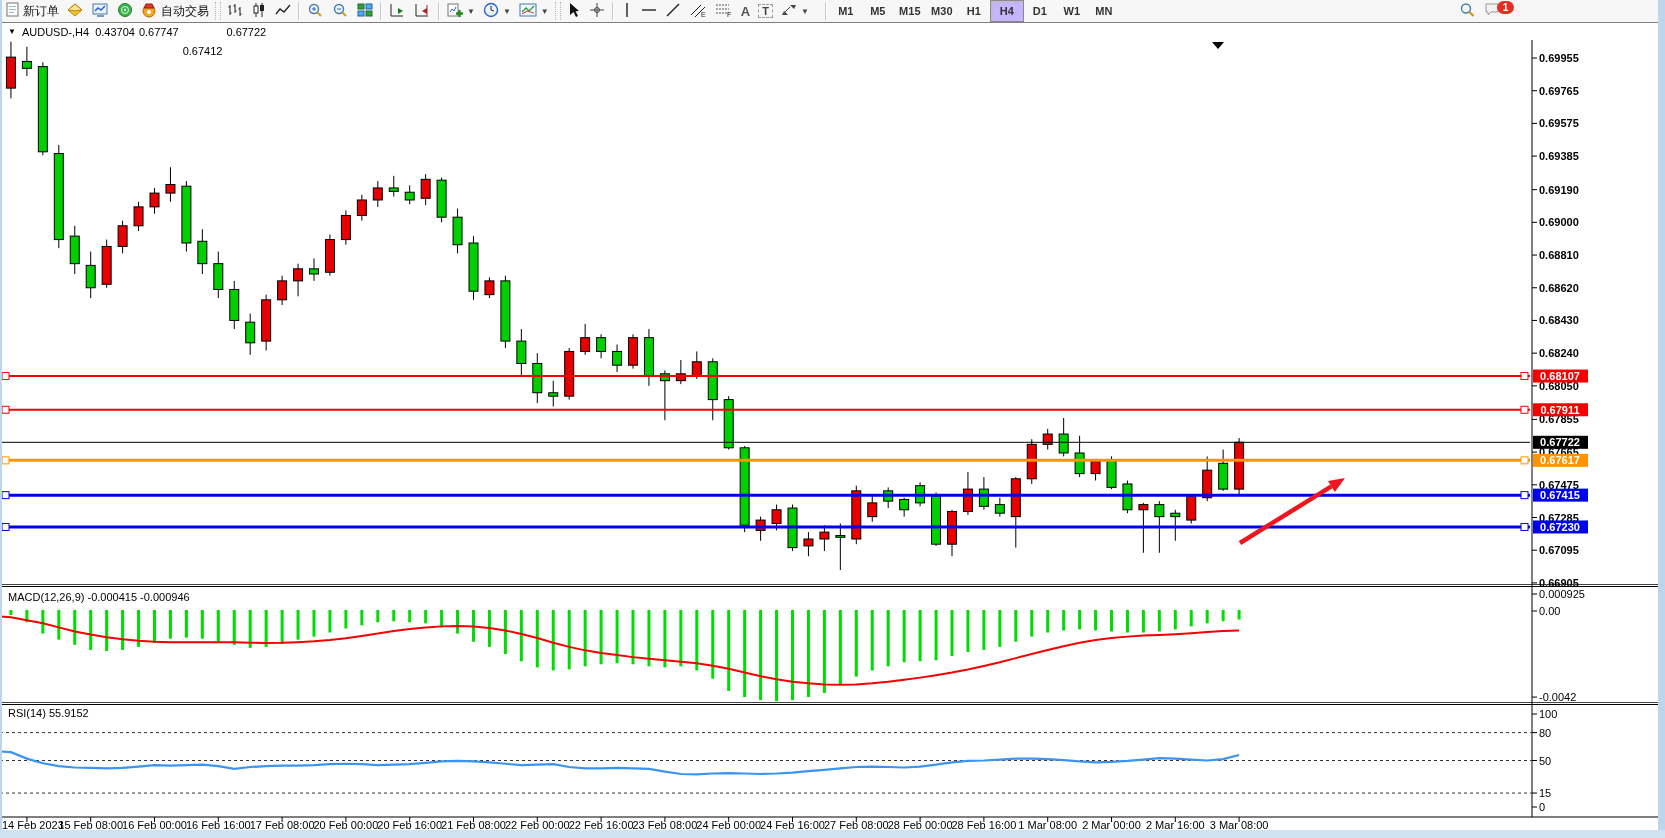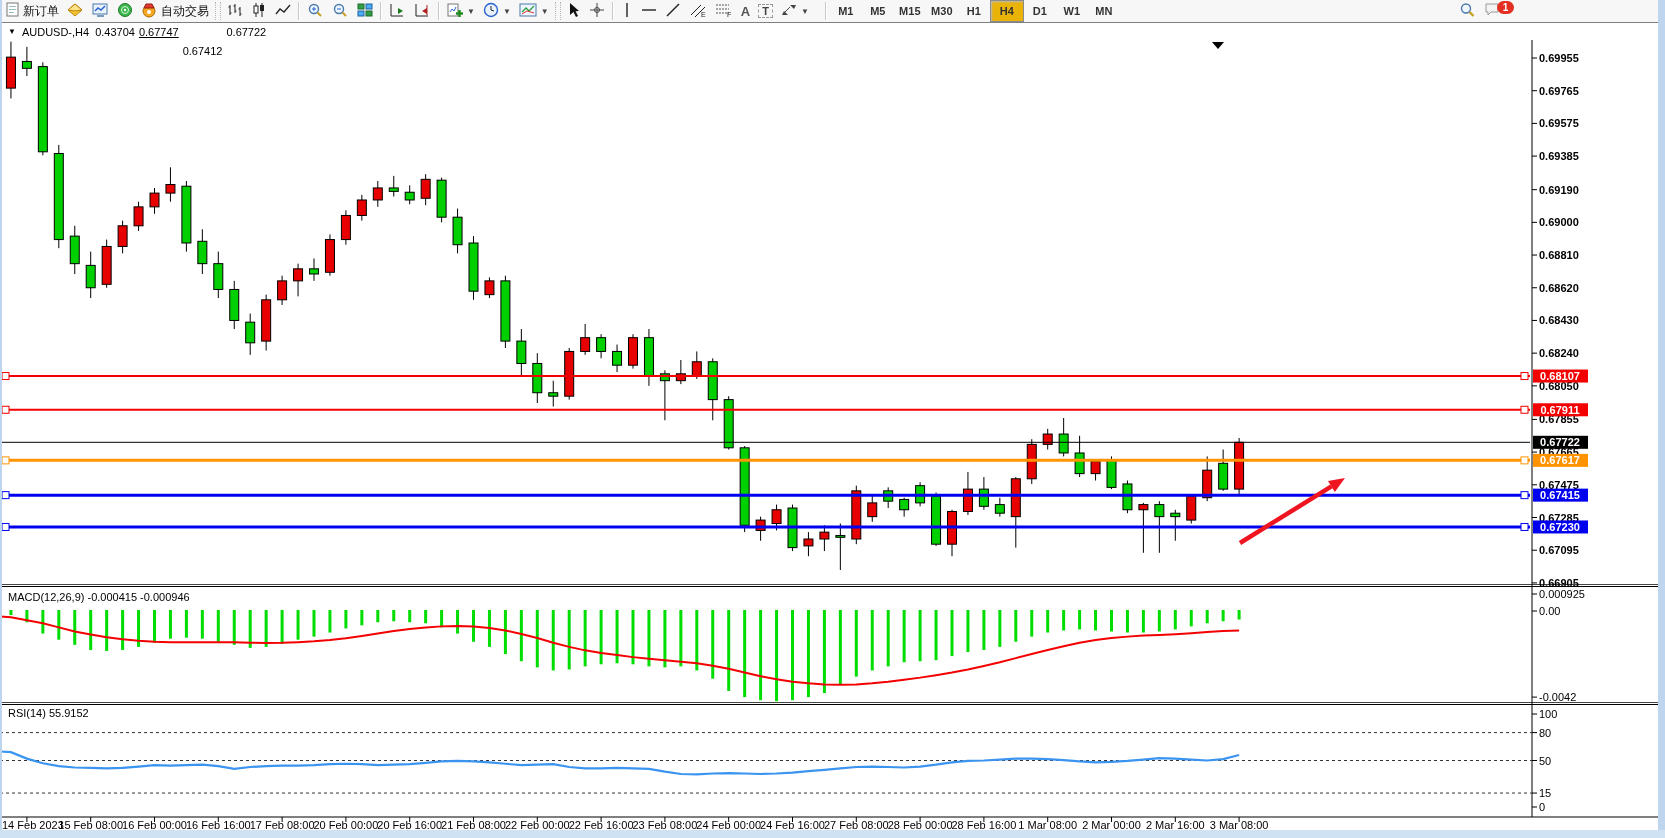--- a/index.html
+++ b/index.html
@@ -19,21 +19,21 @@
     position:absolute;left:2px;top:0;width:1656px;height:22px;z-index:20;
     background:#f7f7f7;border-bottom:1px solid #7f7f7f;
     display:flex;align-items:center;font-size:12px;color:#111;
     white-space:nowrap;
   }
   .tb-btn{height:16px;display:flex;align-items:center;gap:3px;padding:0 4px;cursor:default;}
   .tb-sep{width:1px;height:18px;background:#c9c9c9;border-right:1px solid #ffffff;margin:0 3px;}
   .tb-grip{width:4px;height:18px;margin:0 2px;border-left:1px dotted #b5b5b5;border-right:1px dotted #b5b5b5;}
   .tf-btn{height:18px;min-width:24px;text-align:right;font-size:11px;font-weight:bold;color:#333;
     padding:1px 4px;display:flex;align-items:center;justify-content:center;}
-  .tf-btn.active{border:1px solid #8a8a8a;background:#eab308;box-shadow:inset 1px 1px 2px #bbb;}
+  .tf-btn.active{border:1px solid #8a8a8a;background:#c4b5fd;box-shadow:inset 1px 1px 2px #bbb;}
   .drop{font-size:8px;color:#444;margin-left:1px;}
   .badge{
     min-width:13px;height:13px;border-radius:7px;background:#e33022;color:#fff;
     font-size:10px;font-weight:bold;display:flex;align-items:center;justify-content:center;
     padding:0 2px;margin-left:-6px;margin-top:-8px;
   }
   
   #chart-title{
     position:absolute;left:2px;top:23px;width:1656px;height:17px;z-index:10;
     background:#ffffff;display:flex;align-items:center;gap:6px;
@@ -306,21 +306,21 @@
         </svg>
     </span>
     <span class="badge">1</span>
   </div>
 </div>
 
 <div id="chart-title">
   <span class="tri">▼</span>
   <span>AUDUSD-,H4</span>
   <span>0.43704</span>
-  <span style="margin-left:-2px;text-decoration:underline;">0.67747</span>
+  <span style="margin-left:-2px;">0.67747</span>
   <span style="margin-left:-2px;margin-top:39px;">0.67412</span>
   <span style="margin-left:-2px;">0.67722</span>
 </div>
 
 <svg id="chart" width="1665" height="838" viewBox="0 0 1665 838">
     <line x1="-5" y1="51.97650000000066" x2="-5" y2="127.70049999999996" stroke="#000000" stroke-width="1"></line>
     <rect x="-9.5" y="58.8604999999999" width="9" height="60.23500000000101" fill="#e80000" stroke="#000000"></rect>
     <line x1="10.95" y1="41.650499999999894" x2="10.95" y2="98.44349999999937" stroke="#000000" stroke-width="1"></line>
     <rect x="6.449999999999999" y="57.1395000000001" width="9" height="30.978000000000407" fill="#e80000" stroke="#000000"></rect>
     <line x1="26.9" y1="46.81349999999932" x2="26.9" y2="76.07049999999992" stroke="#000000" stroke-width="1"></line>

